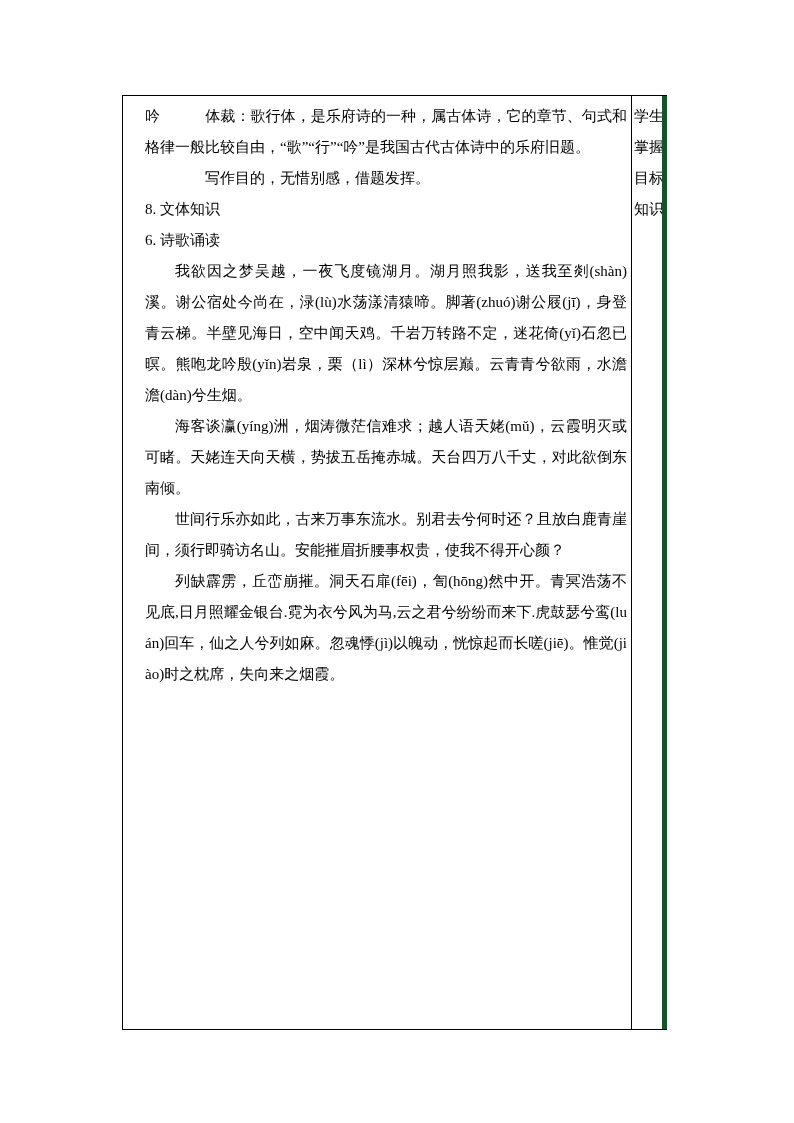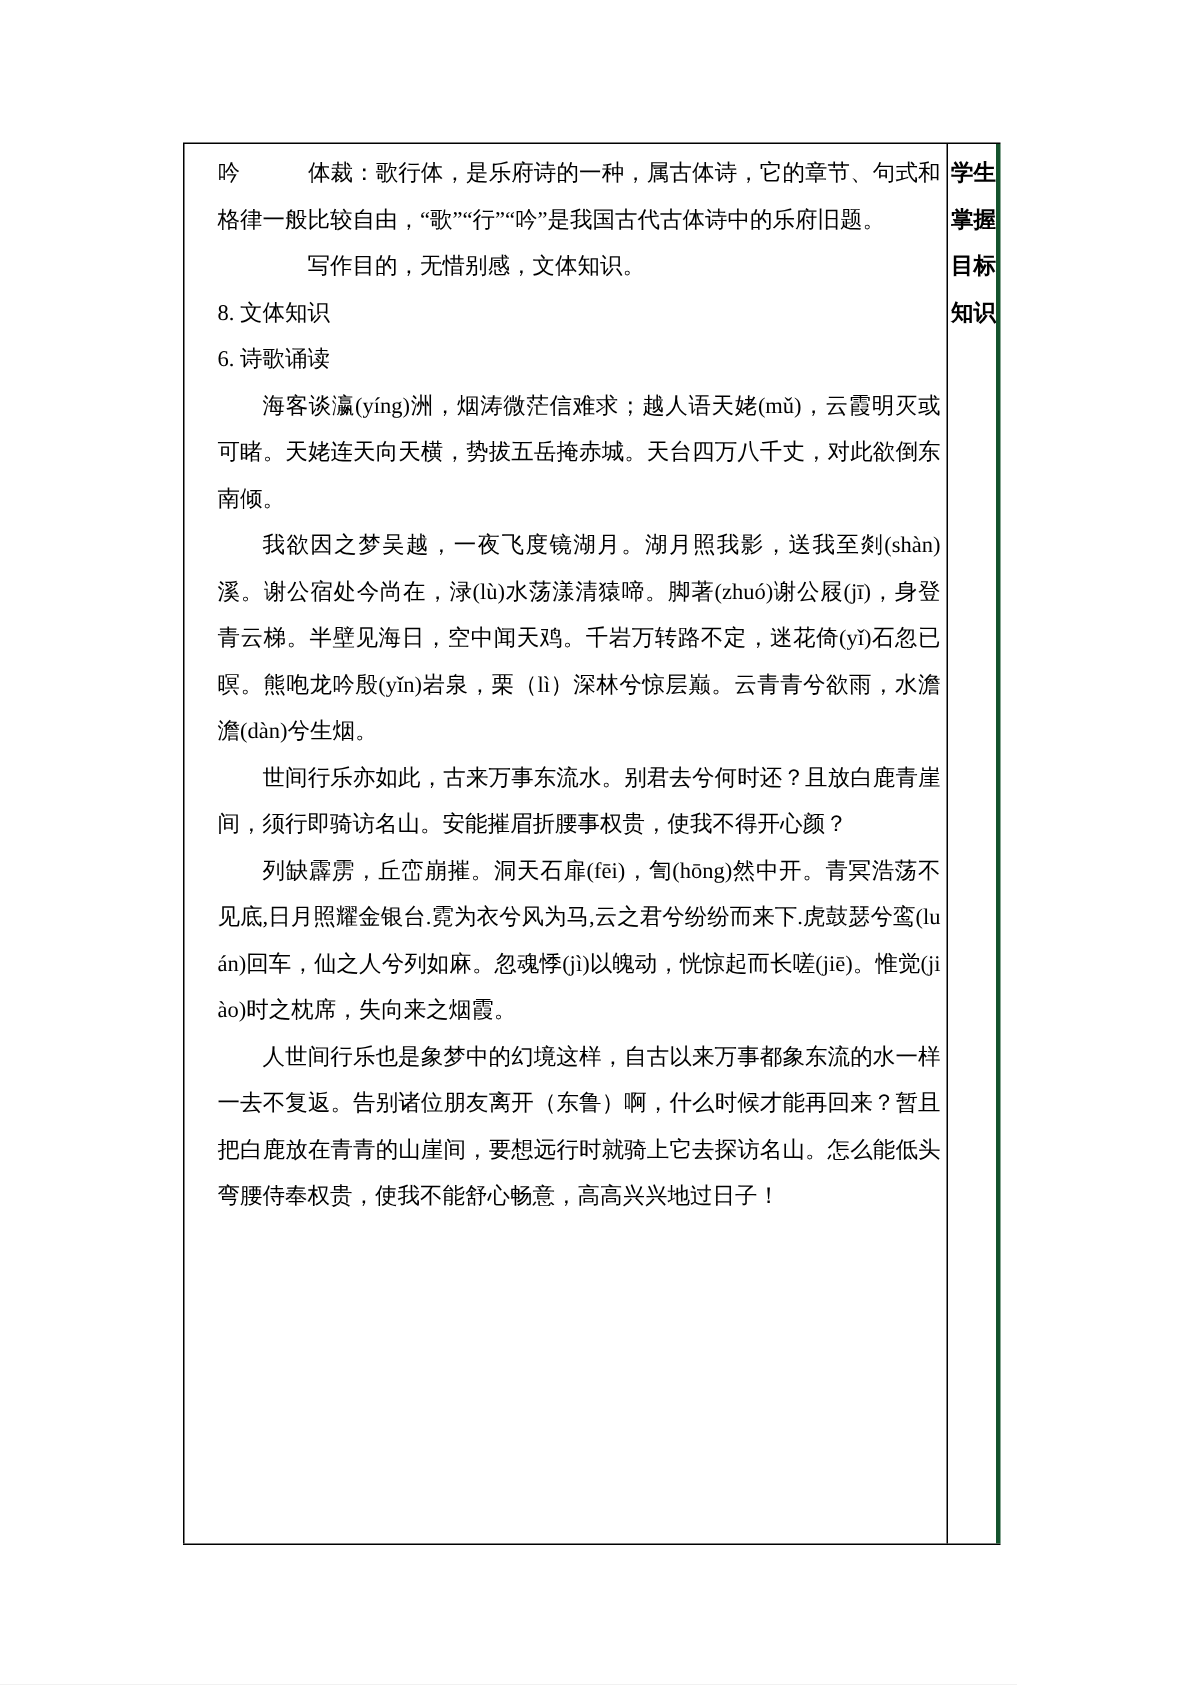--- a/index.html
+++ b/index.html
@@ -32,25 +32,24 @@
     width: 510px;
     box-sizing: border-box;
     border-left: 1px solid #000;
     border-right: 1px solid #000;
     padding: 5px 4px 5px 22px;
     overflow: hidden;
   }
   .cell-side {
     flex: 1;
     box-sizing: border-box;
-    border-right: 3px solid #14532d;
+    border-right: 5px solid #14532d;
     padding: 5px 2px;
     text-align: center;
     overflow: hidden;
-    font-weight: bold;
   }
   .para {
     margin: 0;
     font-size: 15px;
     line-height: 31px;
     text-align: justify;
     word-break: break-all;
   }
   .para.indent {
     text-indent: 2em;
@@ -62,28 +61,27 @@
   }
 </style>
 </head>
 <body>
 
 <div class="page">
   <div class="doc-table">
 
     <div class="cell-main">
       <p class="para plain">吟　　　体裁：歌行体，是乐府诗的一种，属古体诗，它的章节、句式和格律一般比较自由，“歌”“行”“吟”是我国古代古体诗中的乐府旧题。</p>
-      <p class="para plain">　　　　写作目的，无惜别感，文体知识。</p>
+      <p class="para plain">　　　　写作目的，无惜别感，借题发挥。</p>
       <p class="para plain">8. 文体知识</p>
       <p class="para plain">6. 诗歌诵读</p>
+      <p class="para indent">我欲因之梦吴越，一夜飞度镜湖月。湖月照我影，送我至剡(shàn)溪。谢公宿处今尚在，渌(lù)水荡漾清猿啼。脚著(zhuó)谢公屐(jī)，身登青云梯。半壁见海日，空中闻天鸡。千岩万转路不定，迷花倚(yǐ)石忽已暝。熊咆龙吟殷(yǐn)岩泉，栗（lì）深林兮惊层巅。云青青兮欲雨，水澹澹(dàn)兮生烟。</p>
       <p class="para indent">海客谈瀛(yíng)洲，烟涛微茫信难求；越人语天姥(mǔ)，云霞明灭或可睹。天姥连天向天横，势拔五岳掩赤城。天台四万八千丈，对此欲倒东南倾。</p>
-      <p class="para indent">我欲因之梦吴越，一夜飞度镜湖月。湖月照我影，送我至剡(shàn)溪。谢公宿处今尚在，渌(lù)水荡漾清猿啼。脚著(zhuó)谢公屐(jī)，身登青云梯。半壁见海日，空中闻天鸡。千岩万转路不定，迷花倚(yǐ)石忽已暝。熊咆龙吟殷(yǐn)岩泉，栗（lì）深林兮惊层巅。云青青兮欲雨，水澹澹(dàn)兮生烟。</p>
       <p class="para indent">世间行乐亦如此，古来万事东流水。别君去兮何时还？且放白鹿青崖间，须行即骑访名山。安能摧眉折腰事权贵，使我不得开心颜？</p>
       <p class="para indent">列缺霹雳，丘峦崩摧。洞天石扉(fēi)，訇(hōng)然中开。青冥浩荡不见底,日月照耀金银台.霓为衣兮风为马,云之君兮纷纷而来下.虎鼓瑟兮鸾(luán)回车，仙之人兮列如麻。忽魂悸(jì)以魄动，恍惊起而长嗟(jiē)。惟觉(jiào)时之枕席，失向来之烟霞。</p>
-      <p class="para indent">人世间行乐也是象梦中的幻境这样，自古以来万事都象东流的水一样一去不复返。告别诸位朋友离开（东鲁）啊，什么时候才能再回来？暂且把白鹿放在青青的山崖间，要想远行时就骑上它去探访名山。怎么能低头弯腰侍奉权贵，使我不能舒心畅意，高高兴兴地过日子！</p>
     </div>
 
     <div class="cell-side">
       <div class="side-line">学生</div>
       <div class="side-line">掌握</div>
       <div class="side-line">目标</div>
       <div class="side-line">知识</div>
     </div>
 
   </div>

